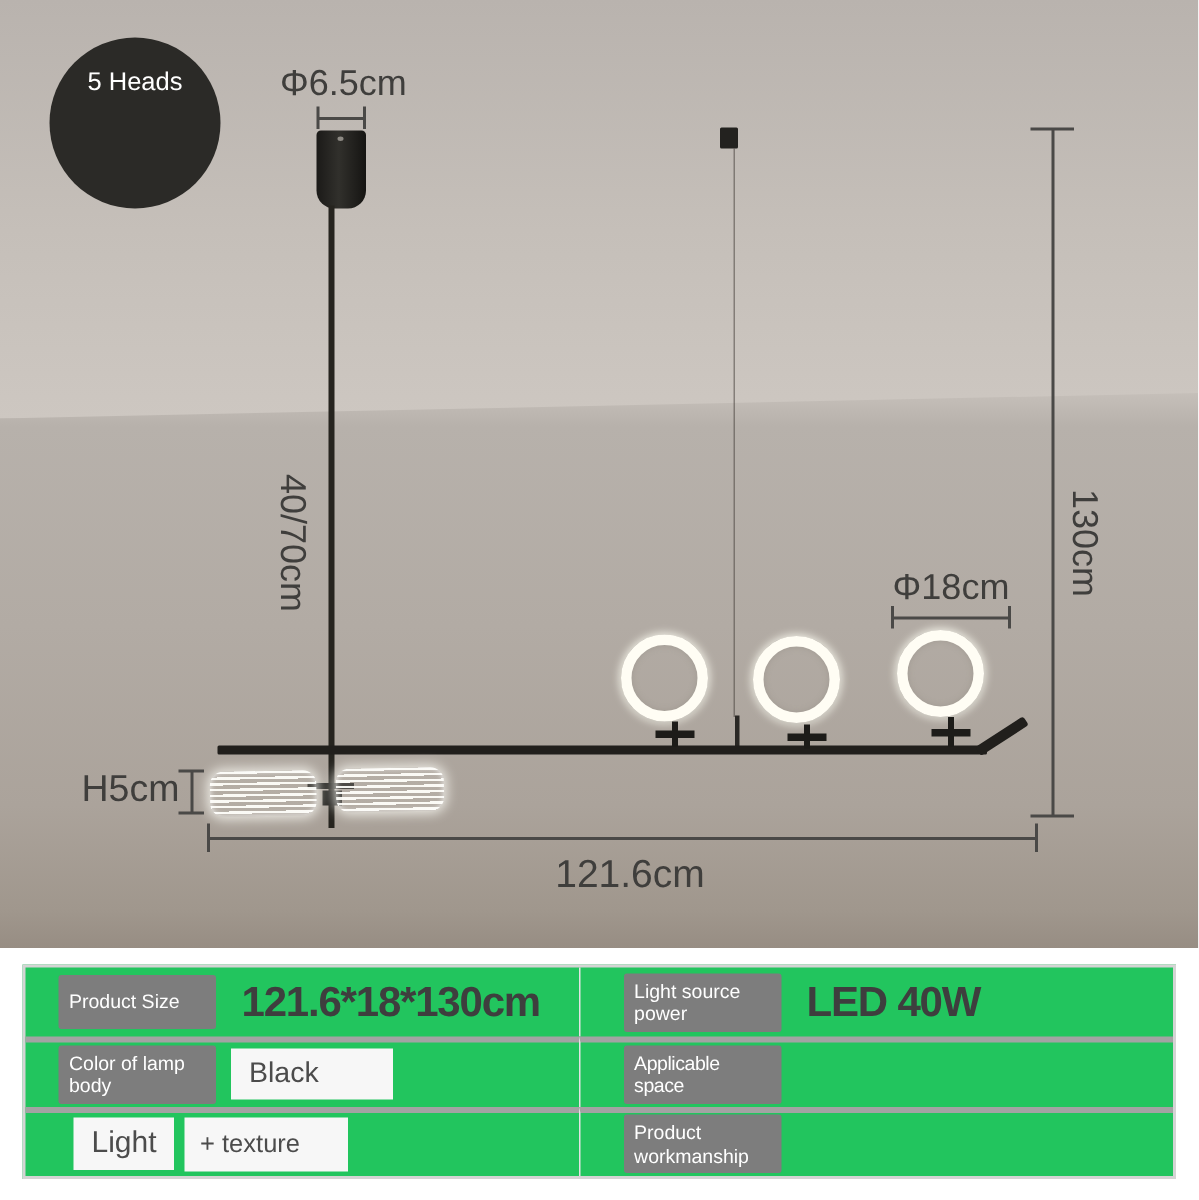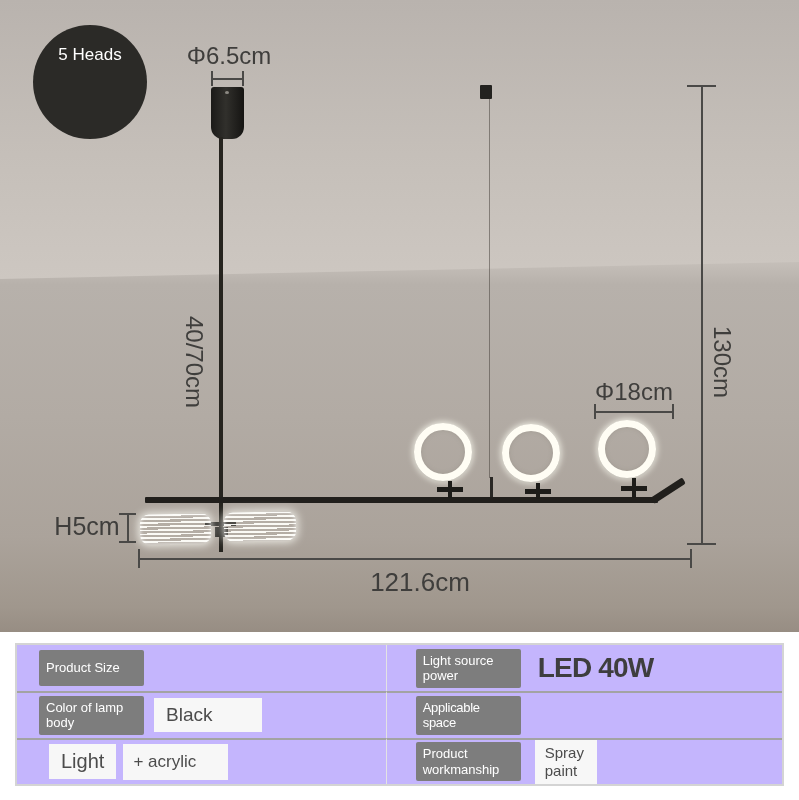--- a/index.html
+++ b/index.html
@@ -59,25 +59,25 @@
   .cyl.c1 { left:140px; top:514px; width:71px; height:30px; transform:rotate(-1deg); }
   .cyl.c2 { left:224px; top:512px; width:72px; height:29px; transform:rotate(-1deg); }
 
   
   .ann { position:absolute; color:#3f3e3c; font-size:24px; text-align:center; white-space:nowrap; }
   .dim { position:absolute; background:#4a4947; }
   .rot90 { transform:rotate(90deg); }
 
   
   .spec-table { position:absolute; left:15px; top:643px; width:769px; height:143px;
-    background:#c4b5fd; border:2px solid #d4d4d4;
+    background:#22c55e; border:2px solid #d4d4d4;
     display:grid; grid-template-columns:48.2% 51.8%; grid-template-rows:1fr 1fr 1fr; }
   .cell { display:flex; align-items:center; padding-left:22px; overflow:hidden; }
   .cell.right { border-left:1px solid #e3e3e3; padding-left:29px; }
-  .cell.rowline { border-top:2px solid #a3a3a3; }
+  .cell.rowline { border-top:4px solid #a3a3a3; }
   .spec-label { width:105px; min-height:36px; flex:0 0 auto; background:#7d7d7d; color:#fff;
     font-size:13px; line-height:1.2; display:flex; align-items:center; padding:4px 7px;
     border-radius:2px; }
   .spec-label.tight { letter-spacing:-0.3px; }
   .value-big { font-size:28px; font-weight:600; color:#3e3e3e; letter-spacing:-0.8px;
     margin-left:17px; white-space:nowrap; }
   .value-box { background:#f7f7f7; color:#4c4c4c; flex:0 0 auto; }
   .box-black   { margin-left:10px; padding:6px 50px 6px 12px; font-size:19px; }
   .box-iron    { margin-left:10px; padding:6px 12px; font-size:20px; }
   .box-acrylic { margin-left:7px;  padding:8px 32px 8px 10px; font-size:17px; }
@@ -146,37 +146,37 @@
     <div class="dim" style="left:139px;top:558px;width:552px;height:1.5px;"></div>
     <div class="dim" style="left:138px;top:549px;width:1.5px;height:19px;"></div>
     <div class="dim" style="left:690px;top:549px;width:1.5px;height:19px;"></div>
     <div class="ann" style="left:345px;top:567px;width:150px;font-size:26px;">121.6cm</div>
   </div>
 
   <div class="spec-table">
 
     <div class="cell left">
       <div class="spec-label">Product Size</div>
+      <div class="value-big">121.6*18*130cm</div>
     </div>
     <div class="cell right">
       <div class="spec-label">Light source power</div>
       <div class="value-big">LED 40W</div>
     </div>
 
     <div class="cell left rowline">
       <div class="spec-label">Color of lamp body</div>
       <div class="value-box box-black">Black</div>
     </div>
     <div class="cell right rowline">
       <div class="spec-label tight">Applicable space</div>
     </div>
 
     <div class="cell left rowline">
       <div class="value-box box-iron">Light</div>
-      <div class="value-box box-acrylic">+ acrylic</div>
+      <div class="value-box box-acrylic">+ texture</div>
     </div>
     <div class="cell right rowline">
       <div class="spec-label">Product workmanship</div>
-      <div class="value-box box-spray">Spray paint</div>
     </div>
 
   </div>
 </div>
 
 </body></html>

